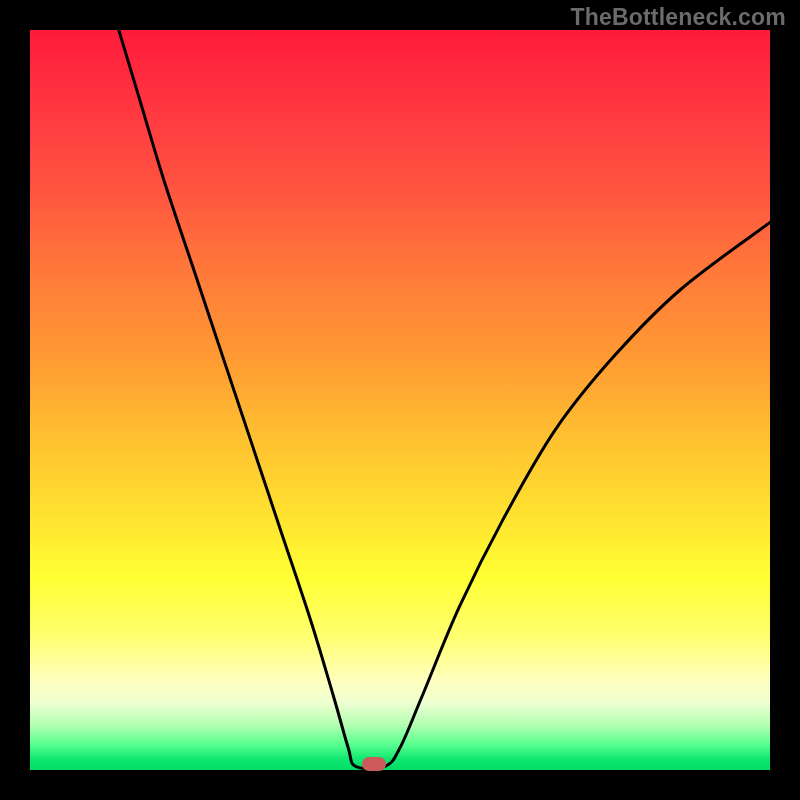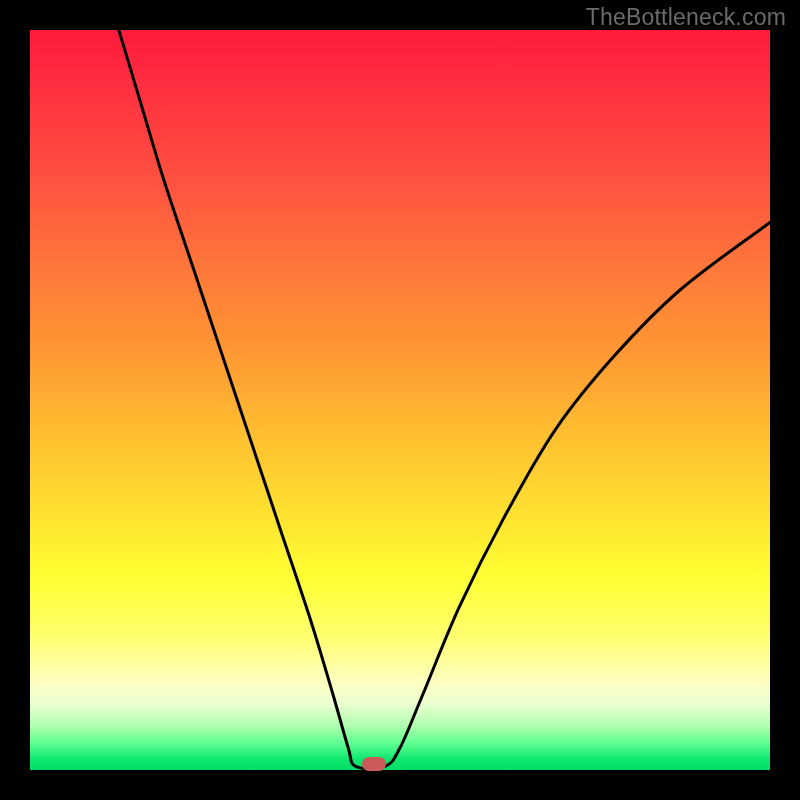--- a/index.html
+++ b/index.html
@@ -57,21 +57,21 @@
     border-radius: 7px;
     background: #cc5a5a;
     transform: translate(-50%, -50%);
   }
   .watermark {
     position: absolute;
     top: 4px;
     right: 14px;
     color: #6b6b6b;
     font-size: 23px;
-    font-weight: 400;
+    font-weight: 700;
     letter-spacing: 0.2px;
   }
 </style>
 </head>
 <body>
 
 <div class="frame">
 
   <div class="watermark">TheBottleneck.com</div>
 

